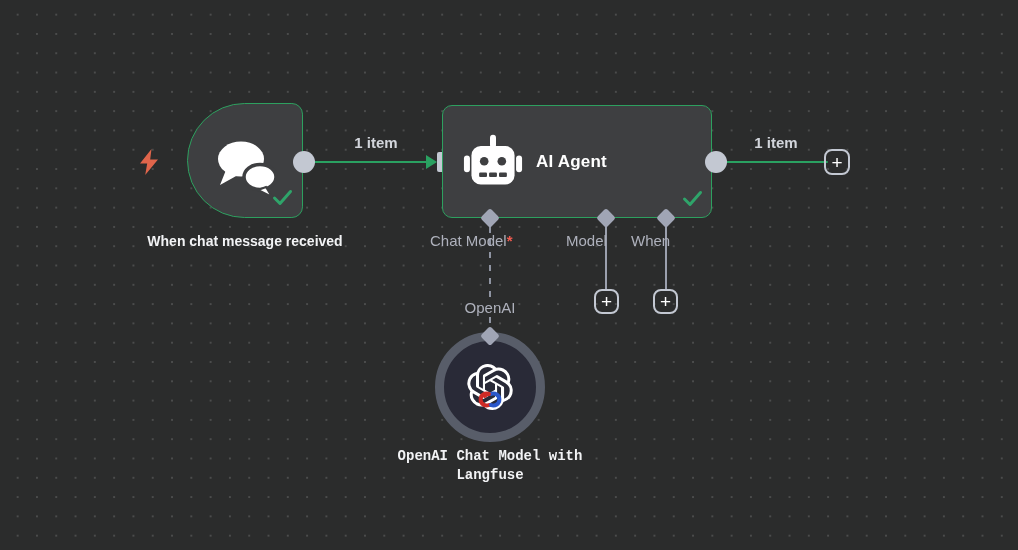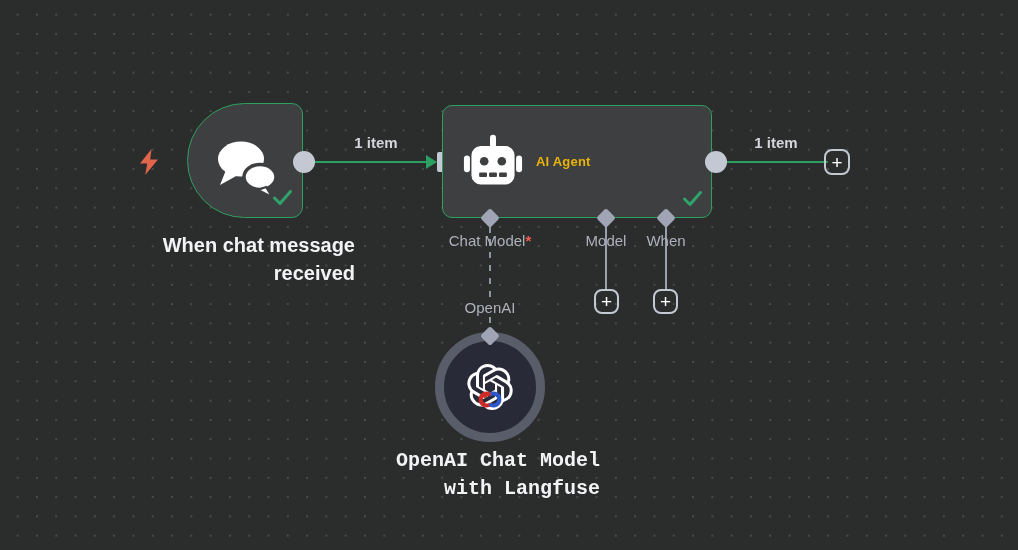--- a/index.html
+++ b/index.html
@@ -30,29 +30,29 @@
     border-radius: 62px 12px 12px 62px;
   }
   .node-agent {
     left: 442px; top: 105px; width: 270px; height: 113px;
     border-radius: 10px;
   }
   .node-title {
     position: absolute;
     left: 93px; top: 0; height: 100%;
     display: flex; align-items: center;
-    color: #eab308; font-size: 13px; font-weight: 700;
+    color: #ffffff; font-size: 17px; font-weight: 700;
     letter-spacing: 0.2px;
   }
   .node-check { position: absolute; }
   .node-label {
     position: absolute;
-    text-align: right;
+    text-align: center;
     color: #f2f3f5;
-    font-size: 20px;
+    font-size: 14px;
     font-weight: 700;
     line-height: 1.38;
   }
   .trigger-label { left: 135px; top: 232px; width: 220px; }
   .model-label  { left: 380px; top: 447px; width: 220px; font-family: Liberation Mono, monospace; }
 
   
   .conn-line {
     position: absolute; height: 2.6px; background: #2aa161; border-radius: 2px;
   }
@@ -80,21 +80,21 @@
     border-radius: 2.5px;
     transform: rotate(45deg);
   }
   .items-label {
     position: absolute;
     width: 90px; text-align: center;
     color: #d2d5db; font-size: 15px; font-weight: bold;
   }
   .sub-label {
     position: absolute;
-    text-align: center;
+    text-align: left;
     color: #aeb1bc; font-size: 15px;
   }
   .required-star { color: #ef5b50; font-weight: 700; }
   .v-line {
     position: absolute;
     width: 2.6px; background: #9ba0ae; border-radius: 2px;
   }
   .dashed-line {
     position: absolute;
     width: 2.6px;

